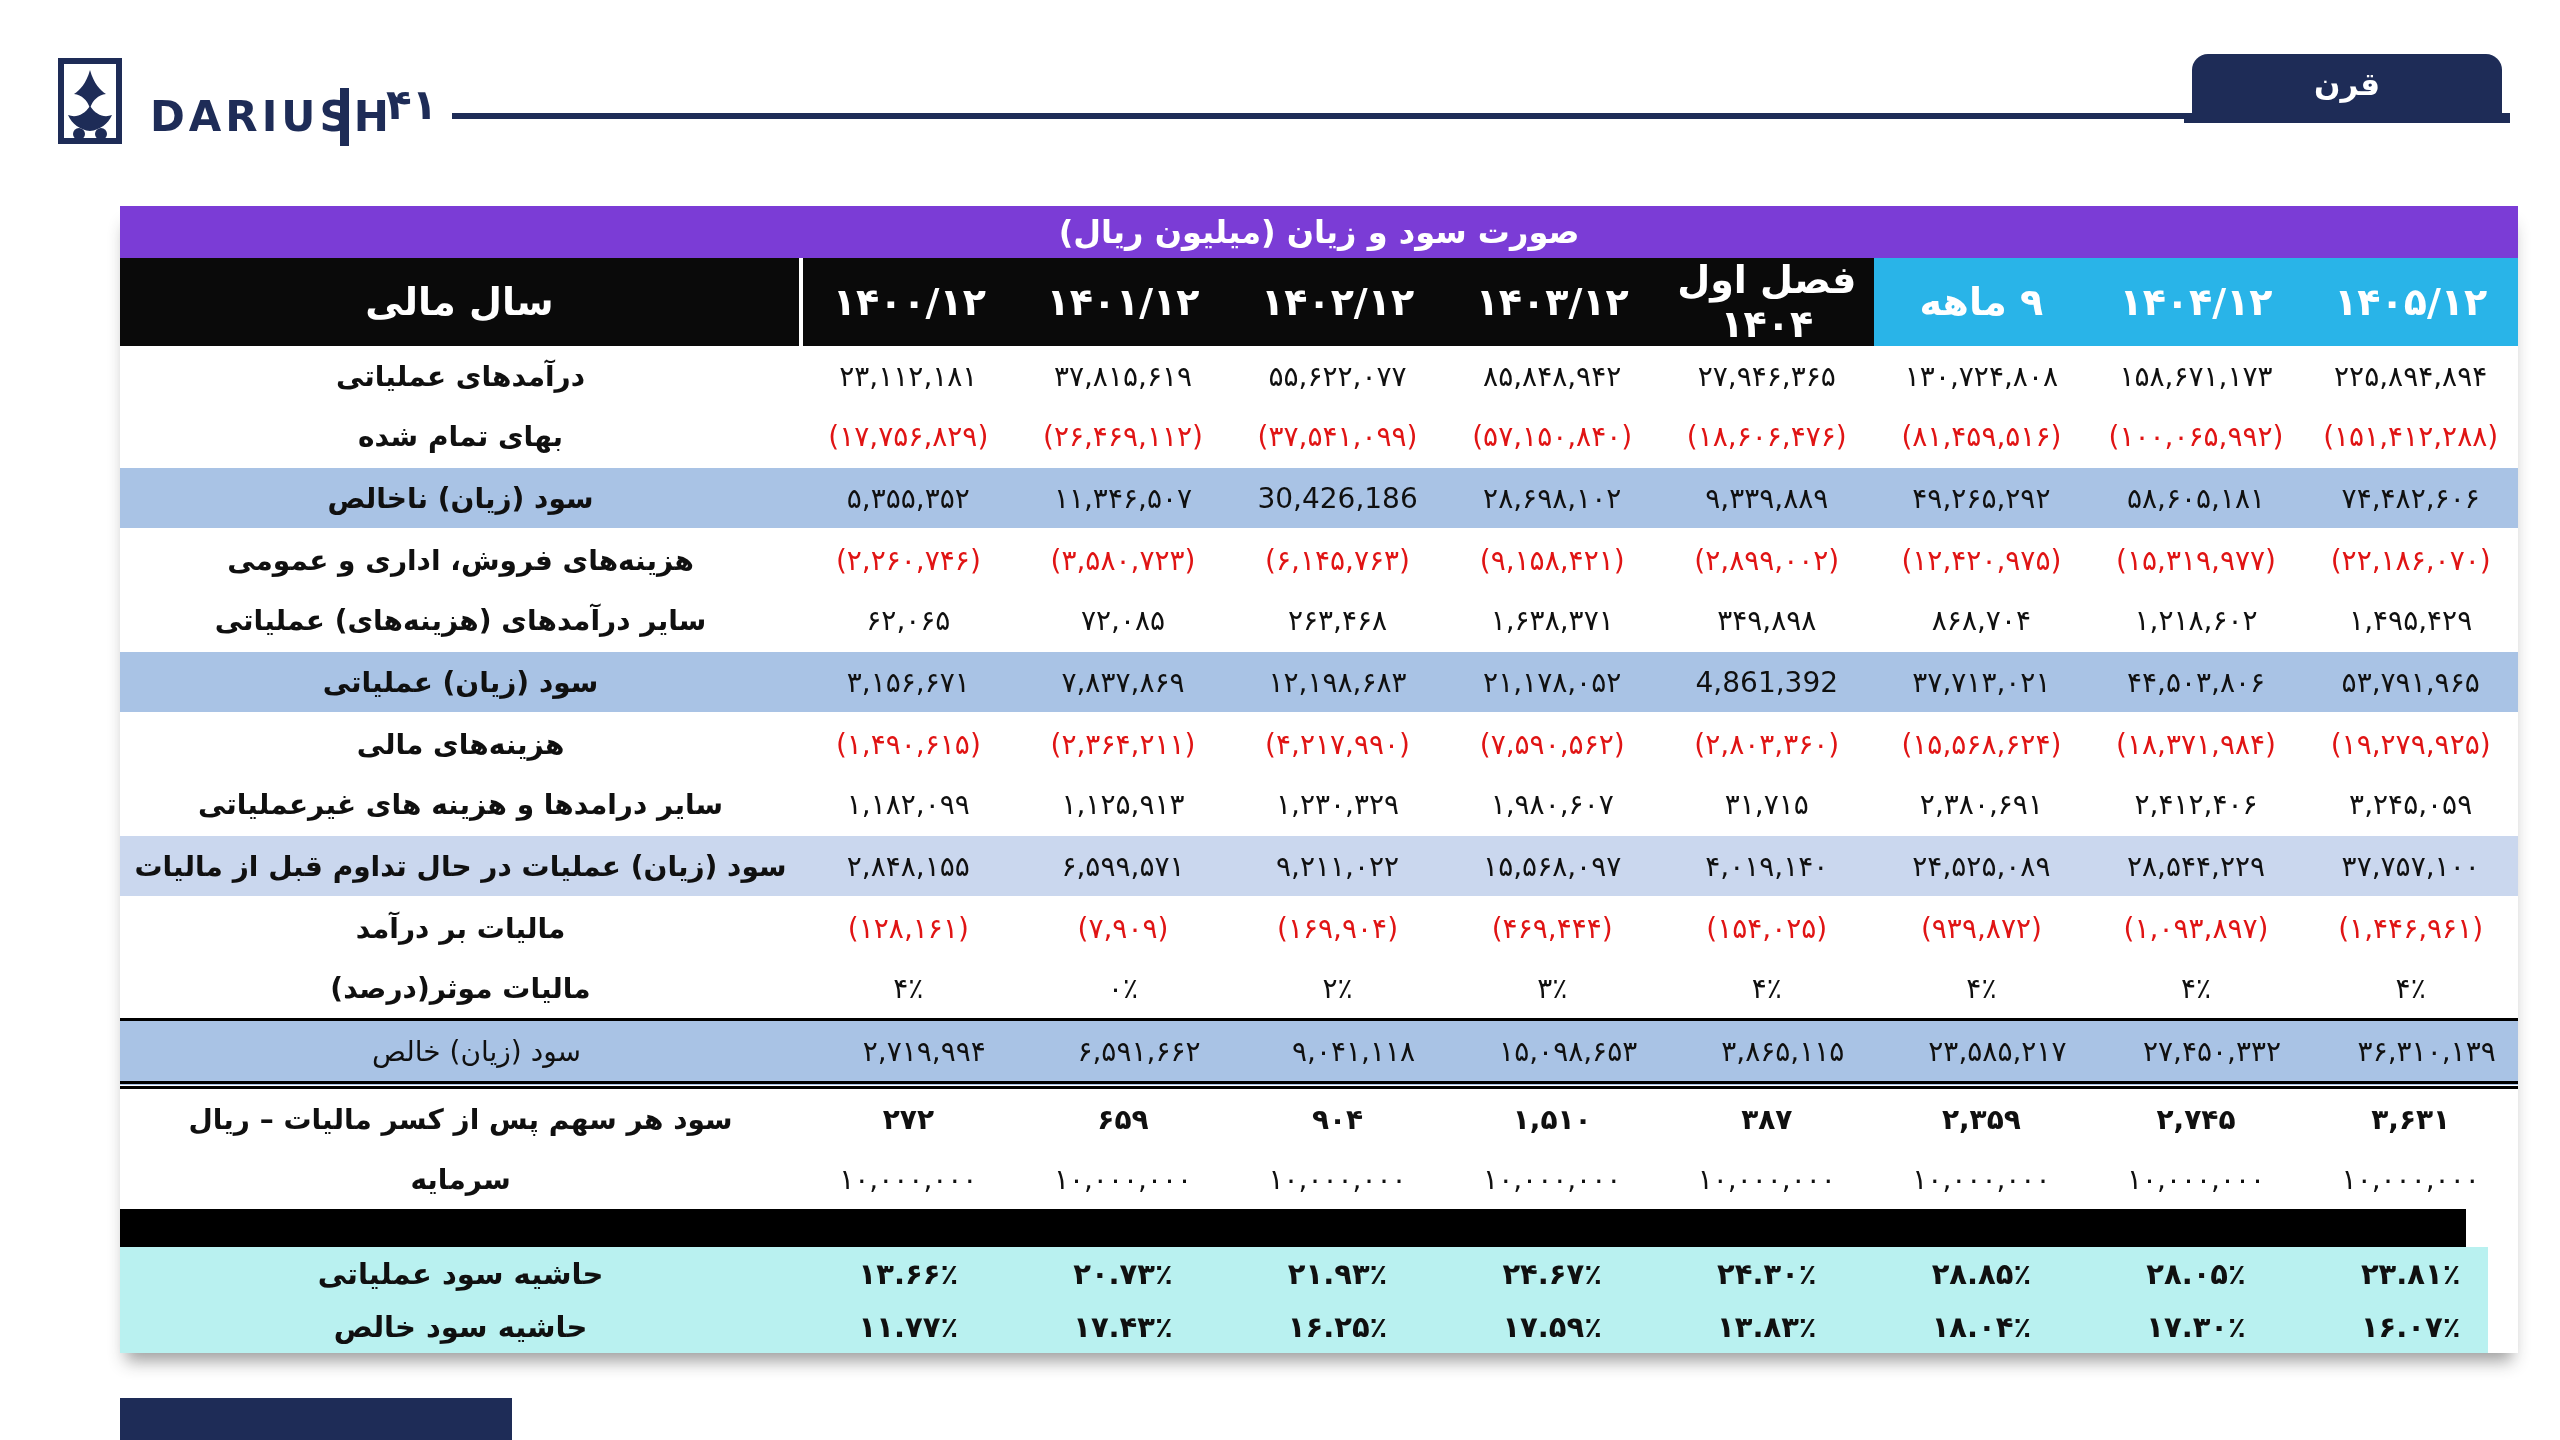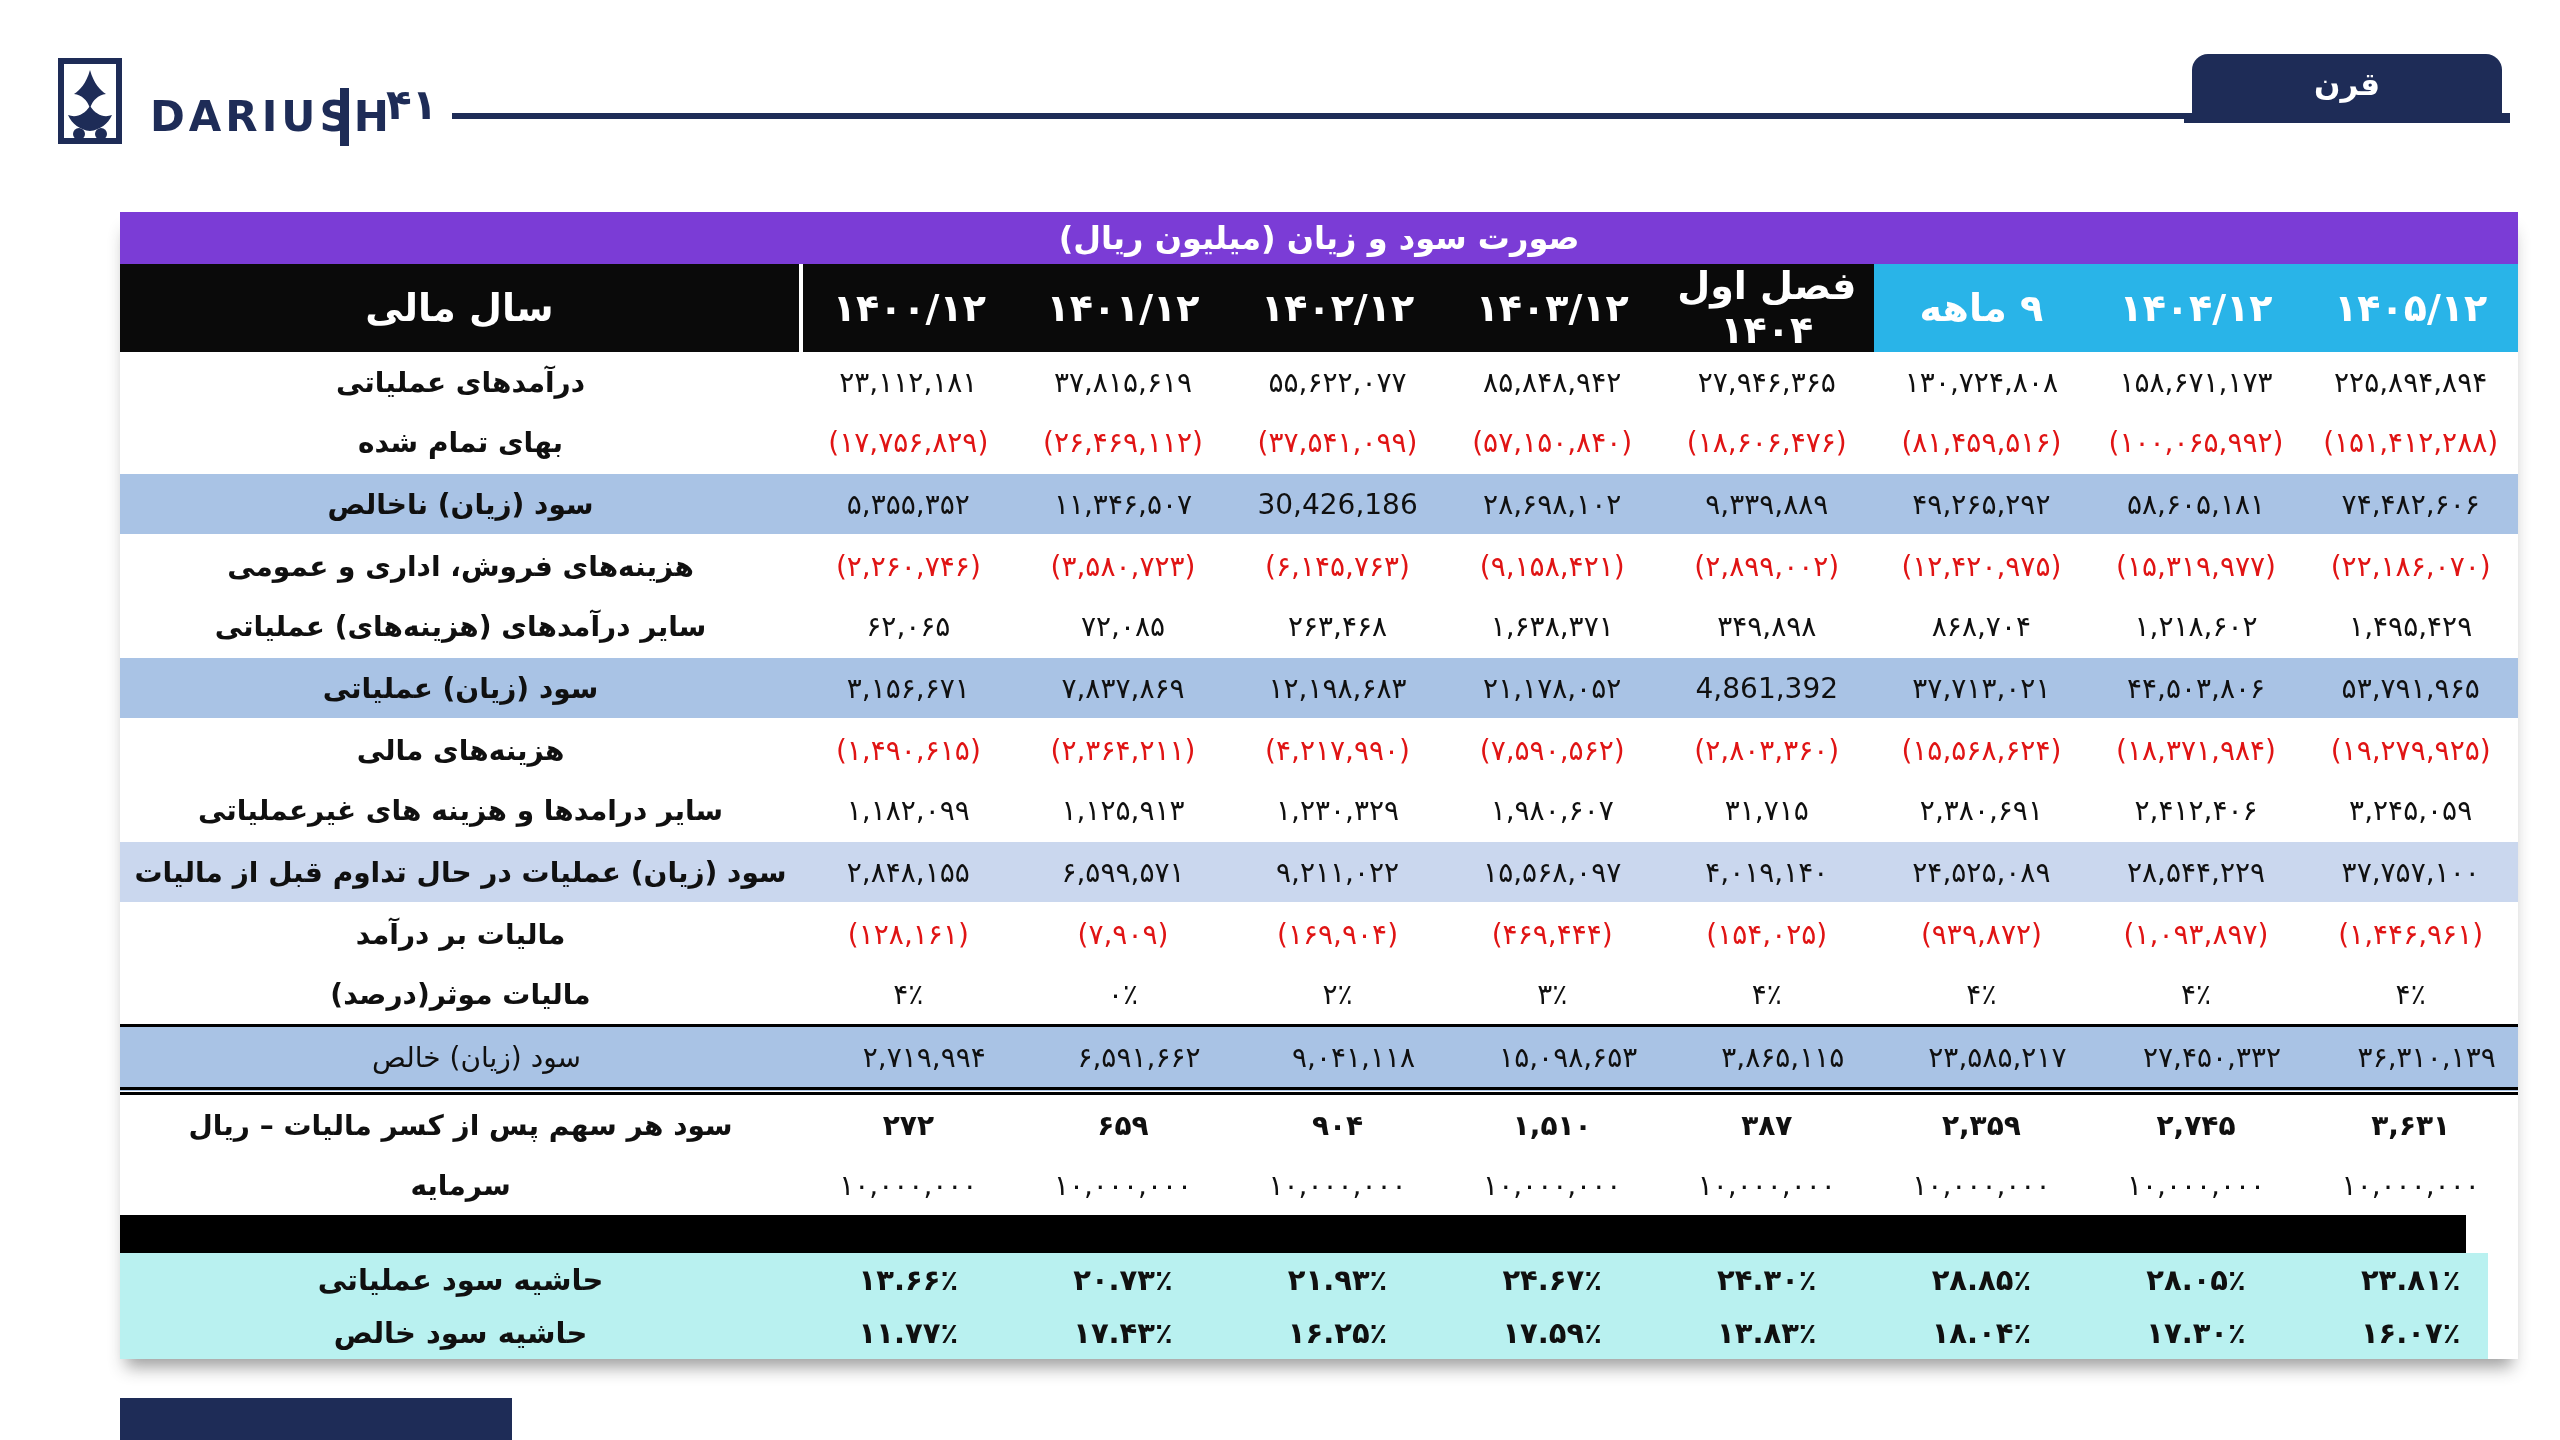--- a/index.html
+++ b/index.html
@@ -15,21 +15,21 @@
     color:var(--navy);letter-spacing:4px;}
   .vbar{position:absolute;left:340px;top:88px;width:9px;height:58px;background:var(--navy);}
   .page-num{position:absolute;left:386px;top:80px;font-size:42px;font-weight:700;color:var(--navy);}
   .rule{position:absolute;left:452px;top:113px;width:1740px;height:6px;background:var(--navy);}
   .badge{position:absolute;left:2192px;top:54px;width:310px;height:60px;
     background:var(--navy);border-radius:16px 16px 0 0;color:#fff;
     font-size:31px;font-weight:600;display:flex;align-items:center;justify-content:center;
     direction:rtl;}
   .badge-underline{position:absolute;left:2184px;top:113px;width:326px;height:10px;background:var(--navy);}
   
-  .table-wrap{position:absolute;left:120px;top:212px;width:2398px;
+  .table-wrap{position:absolute;left:120px;top:206px;width:2398px;
     box-shadow:0 14px 16px -6px rgba(40,40,40,.45);}
   table{width:100%;border-collapse:collapse;table-layout:fixed;}
   th,td{padding:0;}
   th.title{height:52px;background:var(--purple);color:#fff;font-size:32px;font-weight:700;direction:rtl;}
   #header-row th{height:64px;background:var(--black);color:#fff;font-size:38px;font-weight:700;direction:rtl;}
   #header-row th.cyan{background:var(--cyan);}
   #header-row th.lblh{border-right:4px solid #fff;}
   tbody td{height:60px;text-align:center;font-size:28px;color:#101010;}
   td.l{font-weight:600;direction:rtl;margin-left:16px;}
   td.v{direction:ltr;font-weight:500;}

